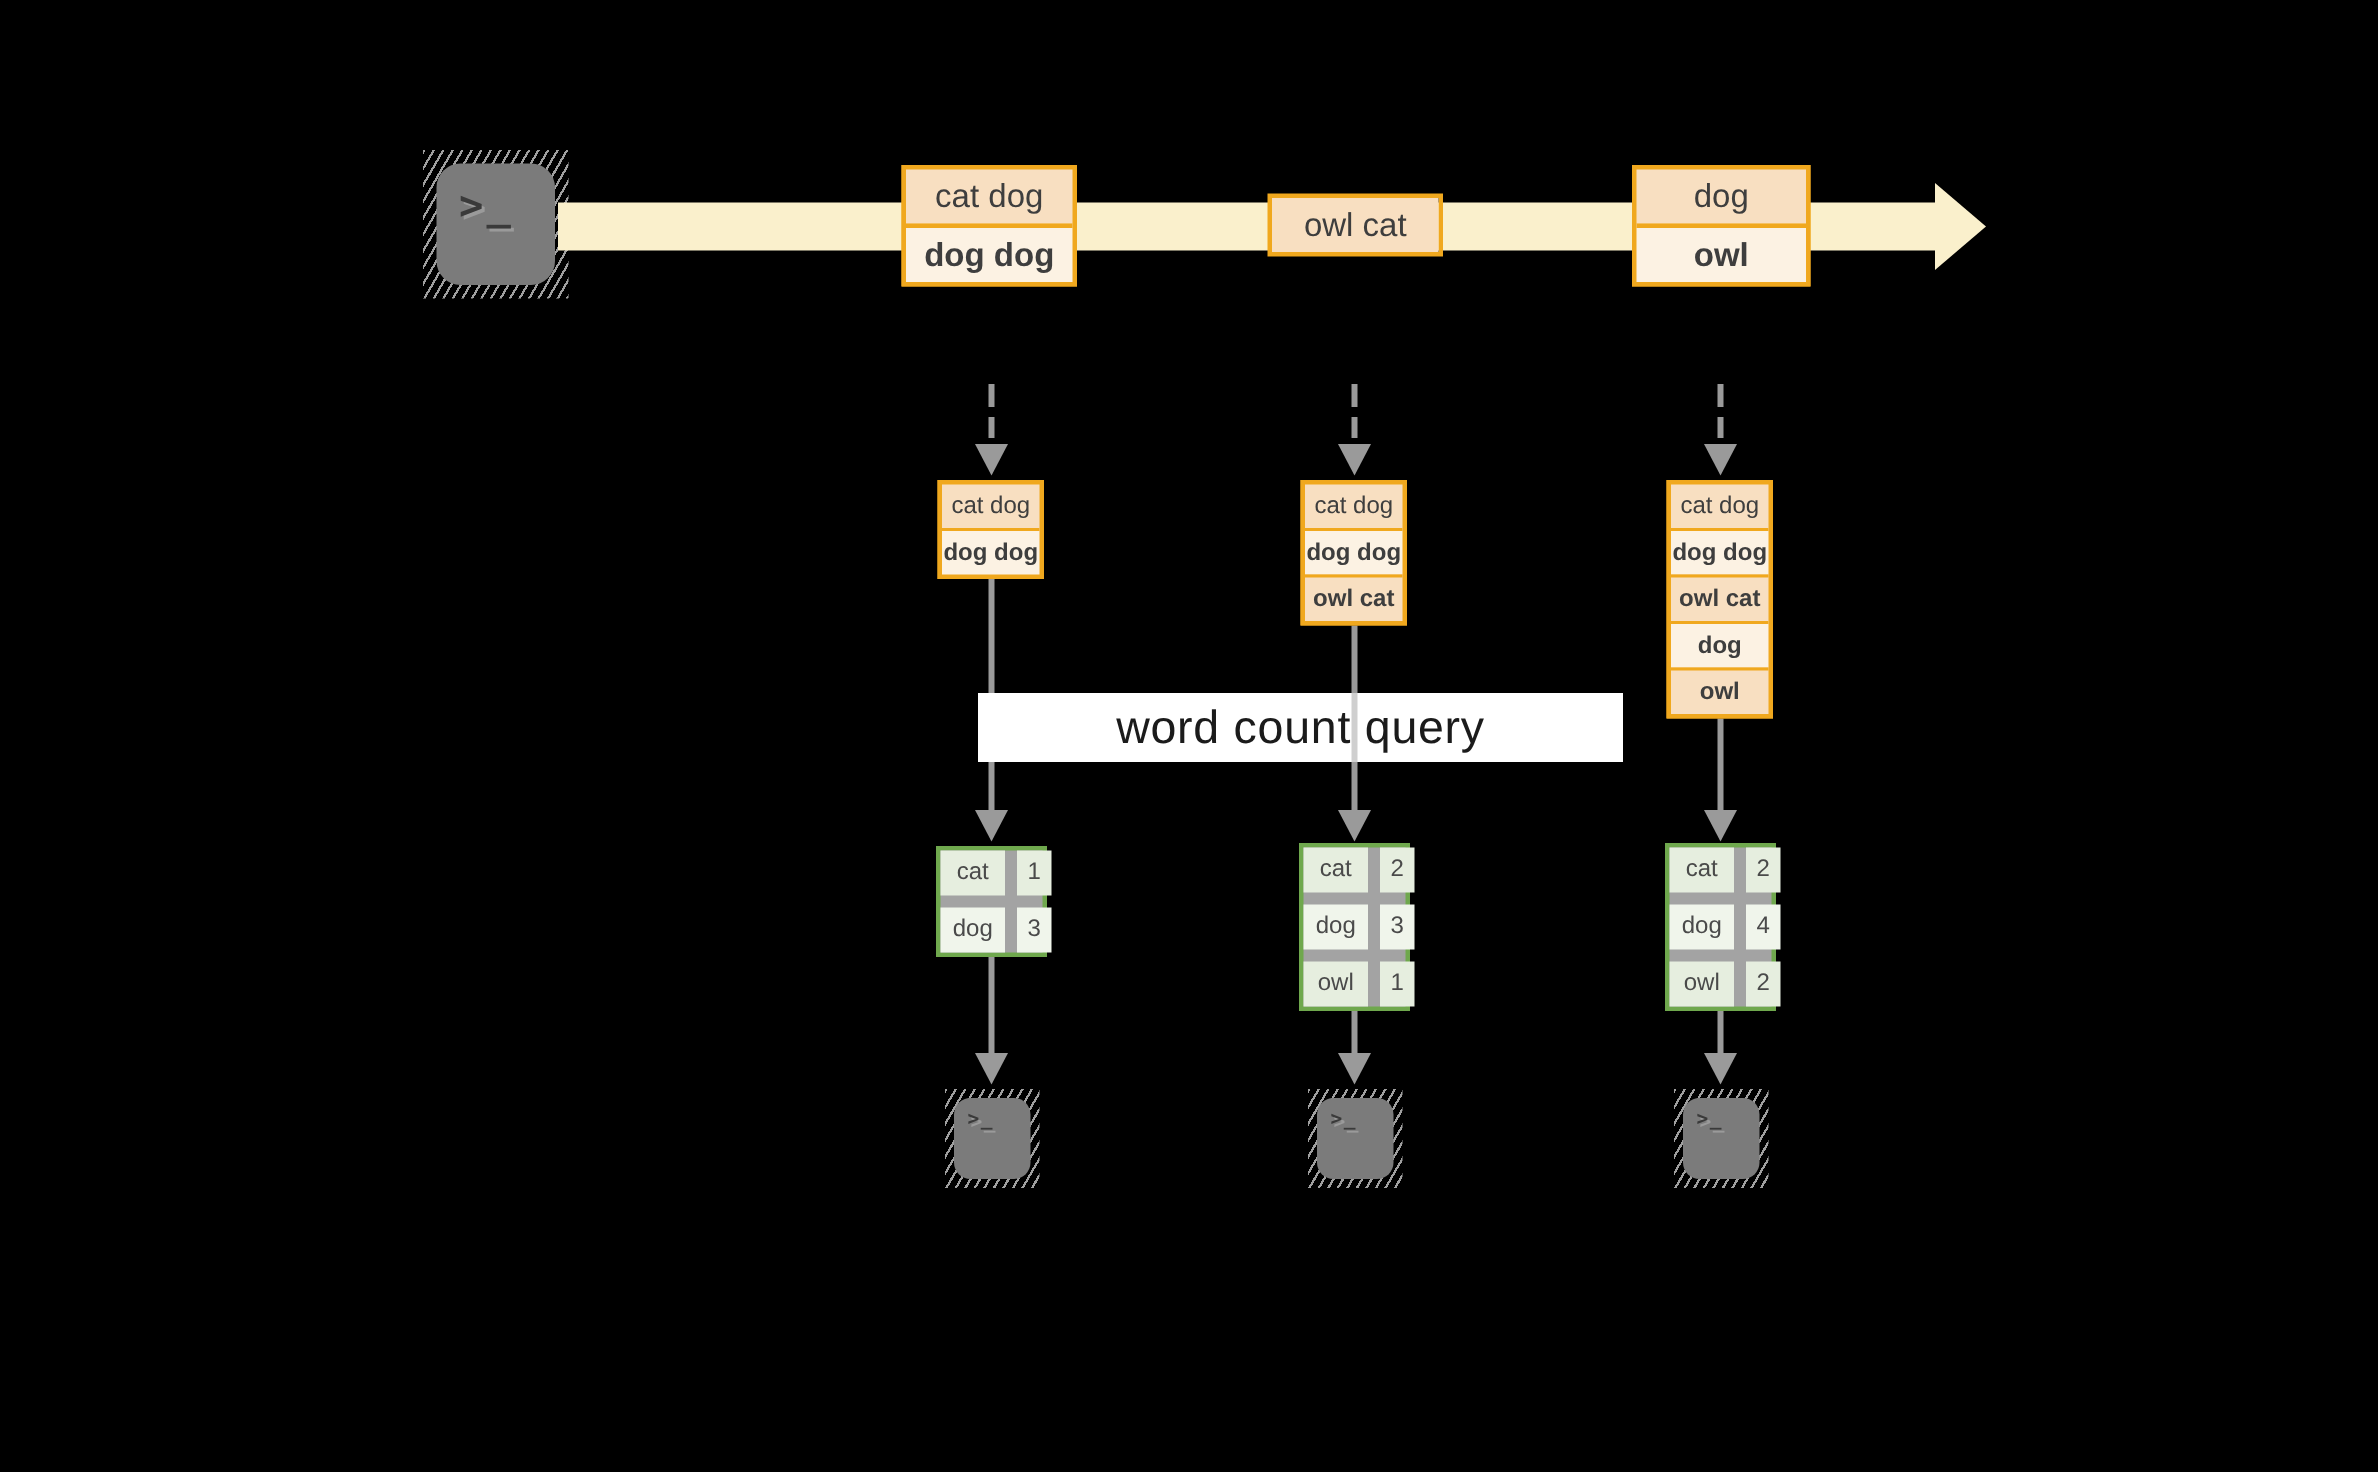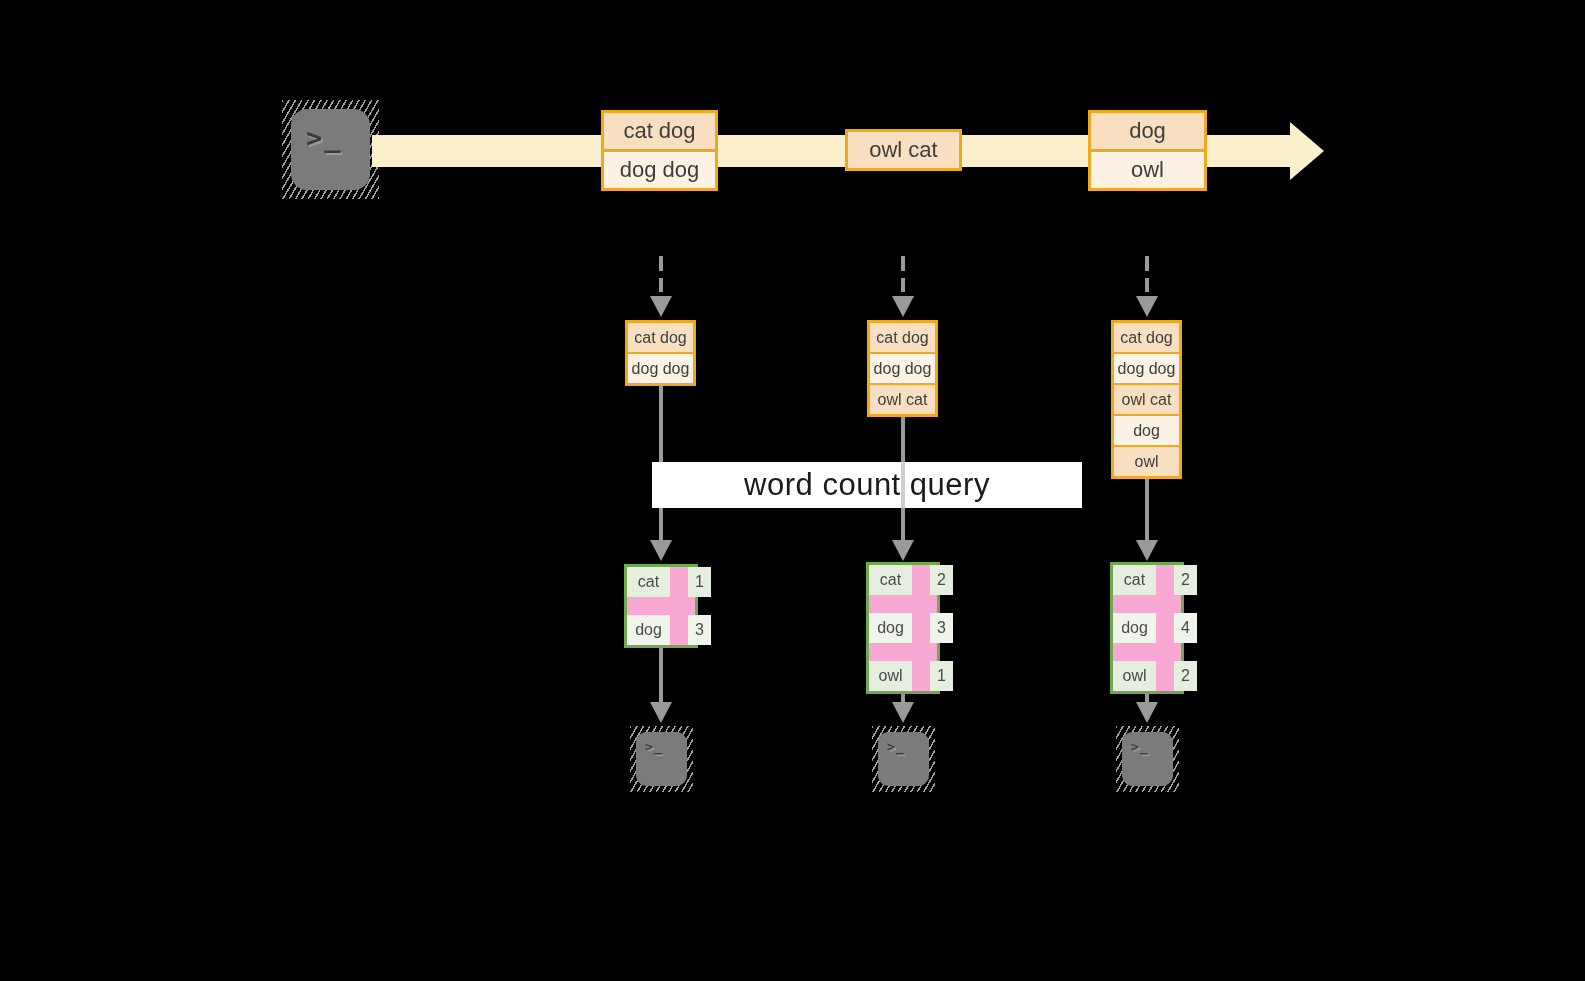--- a/index.html
+++ b/index.html
@@ -27,32 +27,32 @@
   .band-head {
     position:absolute; left:1290px; top:122px; width:0; height:0; z-index:1;
     border-top:29px solid transparent; border-bottom:29px solid transparent; border-left:34px solid #FAF0CC;
   }
   
   .obox { position:absolute; box-sizing:border-box; border:3px solid #F0A81E; background:#F0A81E; z-index:6; }
   .obox .row {
     display:flex; align-items:center; justify-content:center;
     color:#3E3E3E; background:#F8DFC1;
   }
-  .obox .row + .row { border-top:3px solid #F0A81E; }
+  .obox .row + .row { border-top:3px solid #F0A81E;font-weight:bold; }
   .obox .row.light { background:#FCF2E3; }
   .obox.batch { width:117px; }
   .obox.batch .row { height:36px; font-size:22px; }
   .obox.stack { width:71px; z-index:6; }
   .obox.stack .row { height:29px; font-size:16px; }
   .obox.stack .row + .row { border-top:2px solid #F0A81E; }
   
   .wtable {
     position:absolute; box-sizing:border-box; z-index:6;
-    display:grid; grid-template-columns:43px 23px; grid-auto-rows:30px; gap:18px;
-    background:#f9a8d4; border:3px solid #6FA84D; width:74px;
+    display:grid; grid-template-columns:43px 23px; grid-auto-rows:30px; gap:8px;
+    background:#a3a3a3; border:3px solid #6FA84D; width:74px;
   }
   .wtable .cell {
     display:flex; align-items:center; justify-content:center;
     font-size:16px; color:#4A4A4A; background:#E6EEDF;
   }
   .wtable .cell.light { background:#F0F5EB; }
   
   .vline { position:absolute; width:4px; background:#9A9A9A; z-index:2; }
   .vdash {
     position:absolute; width:4px; z-index:2;

